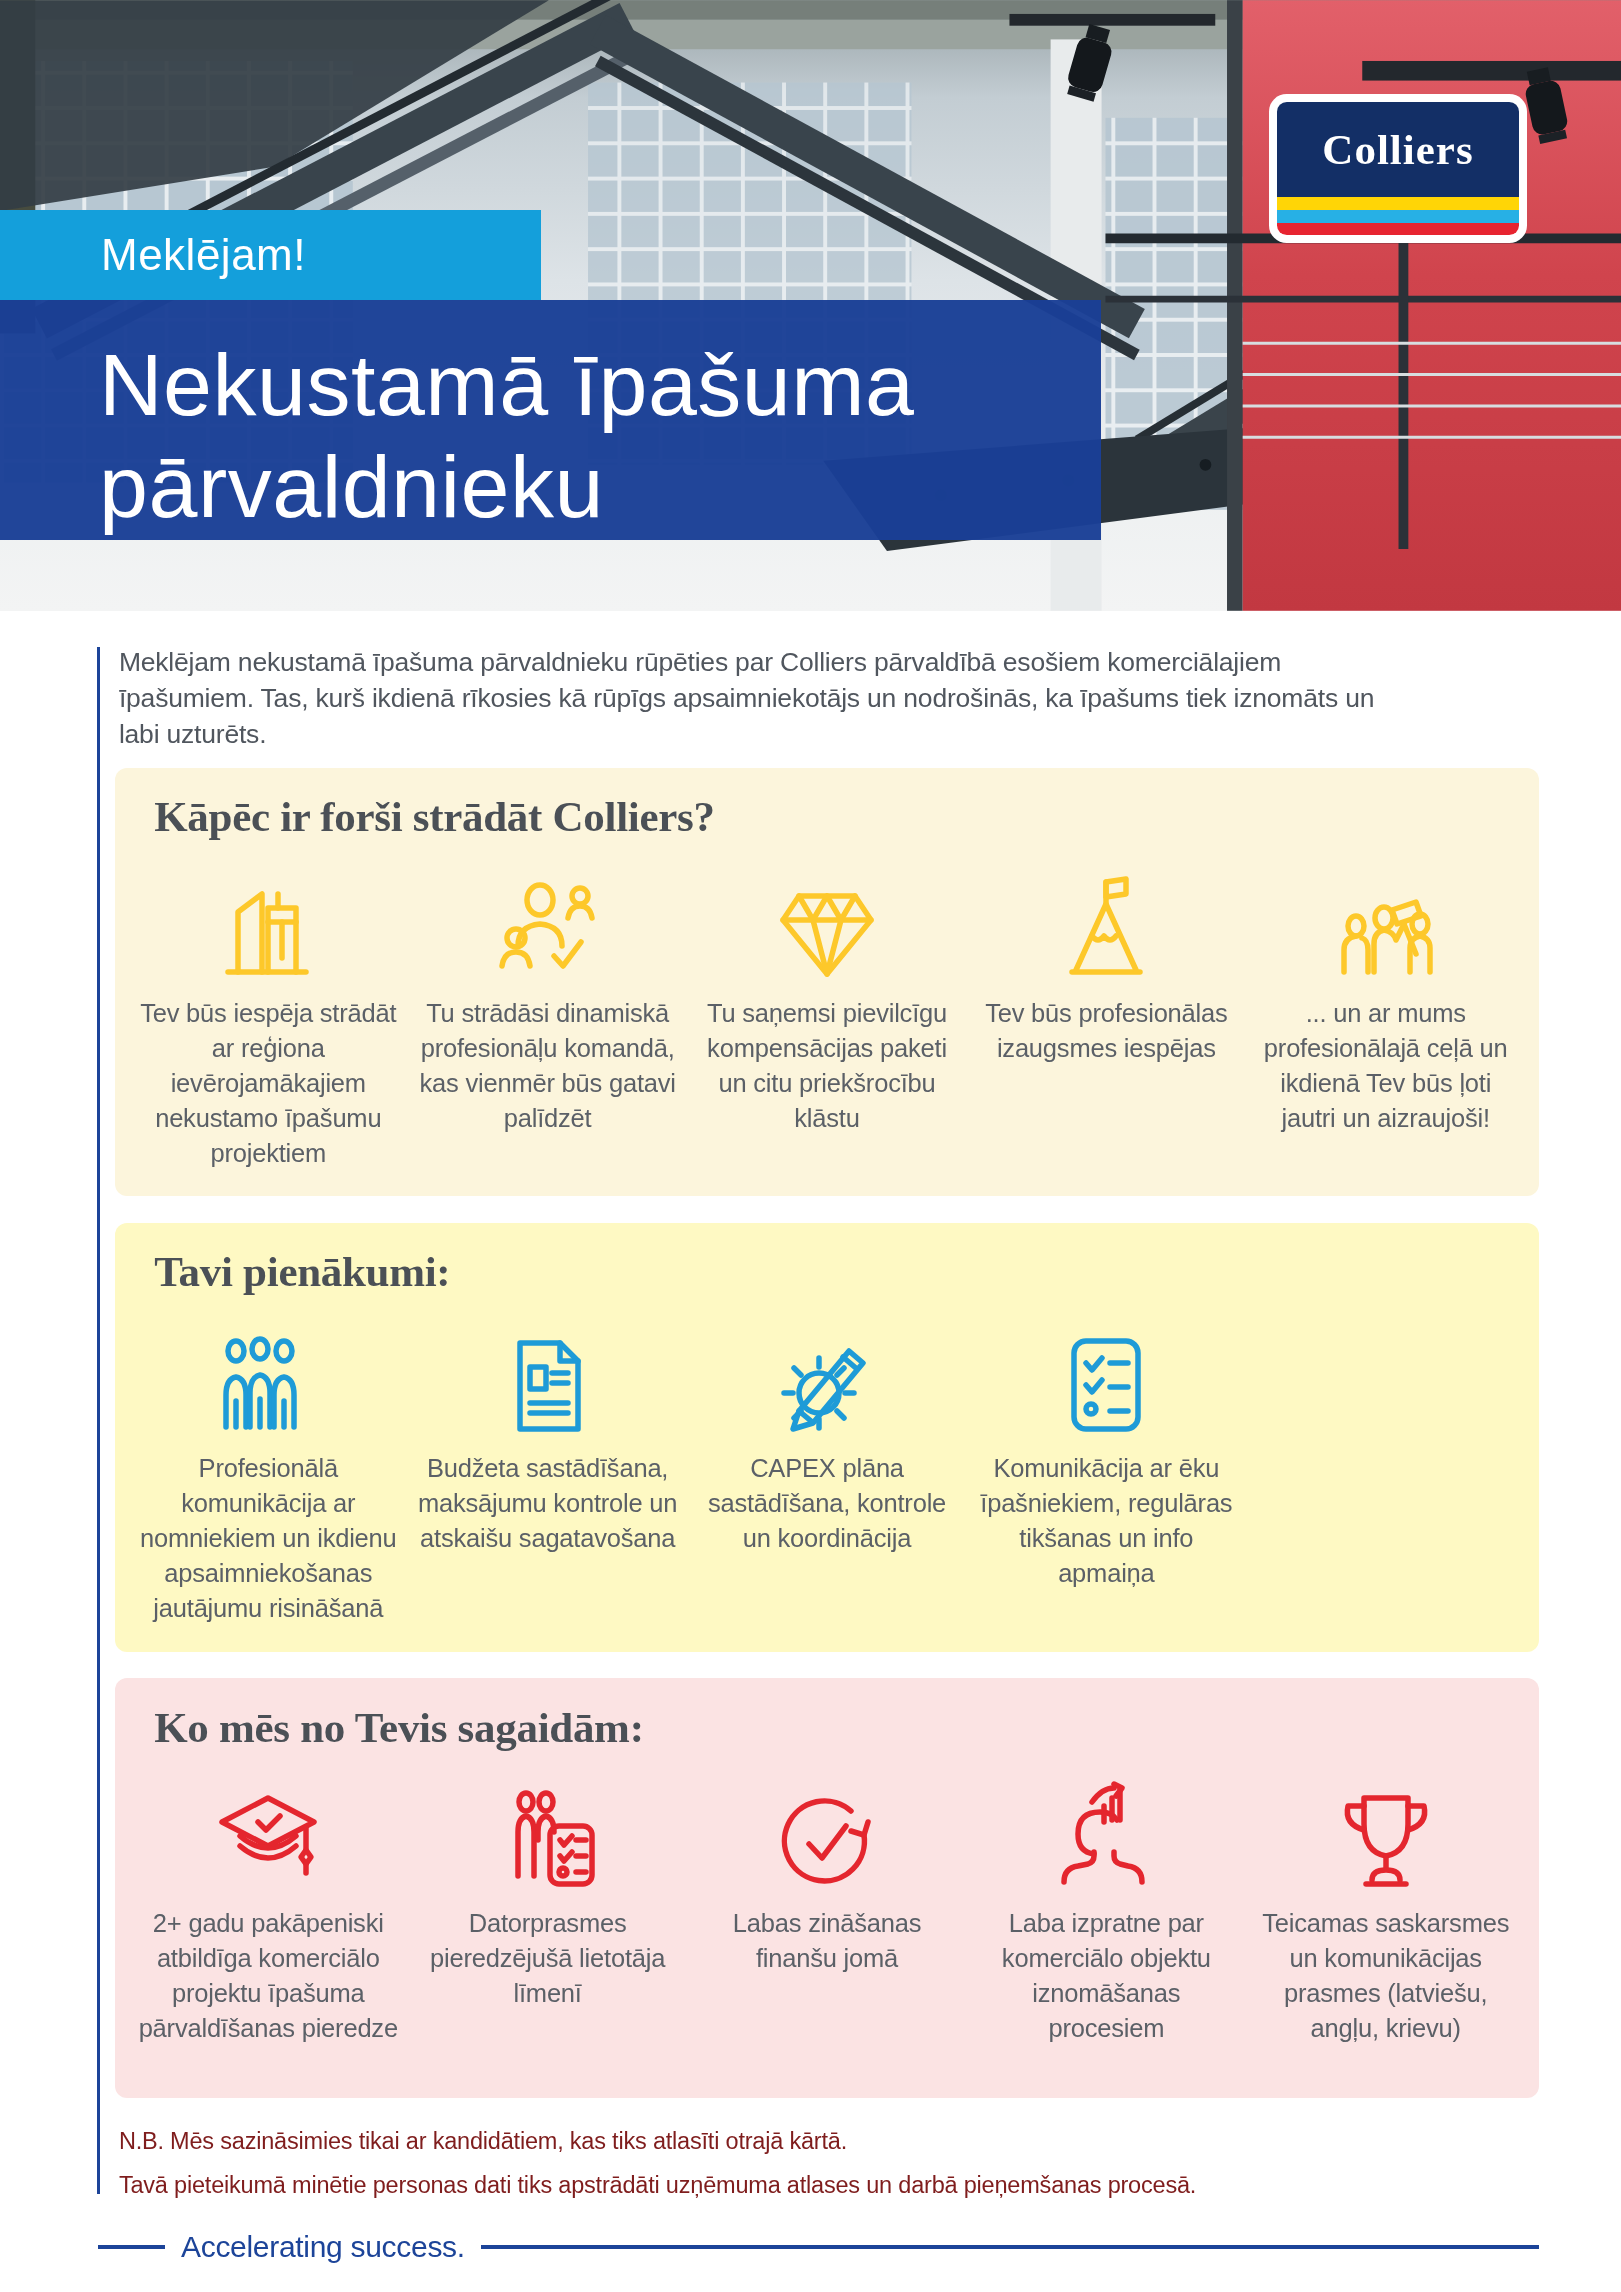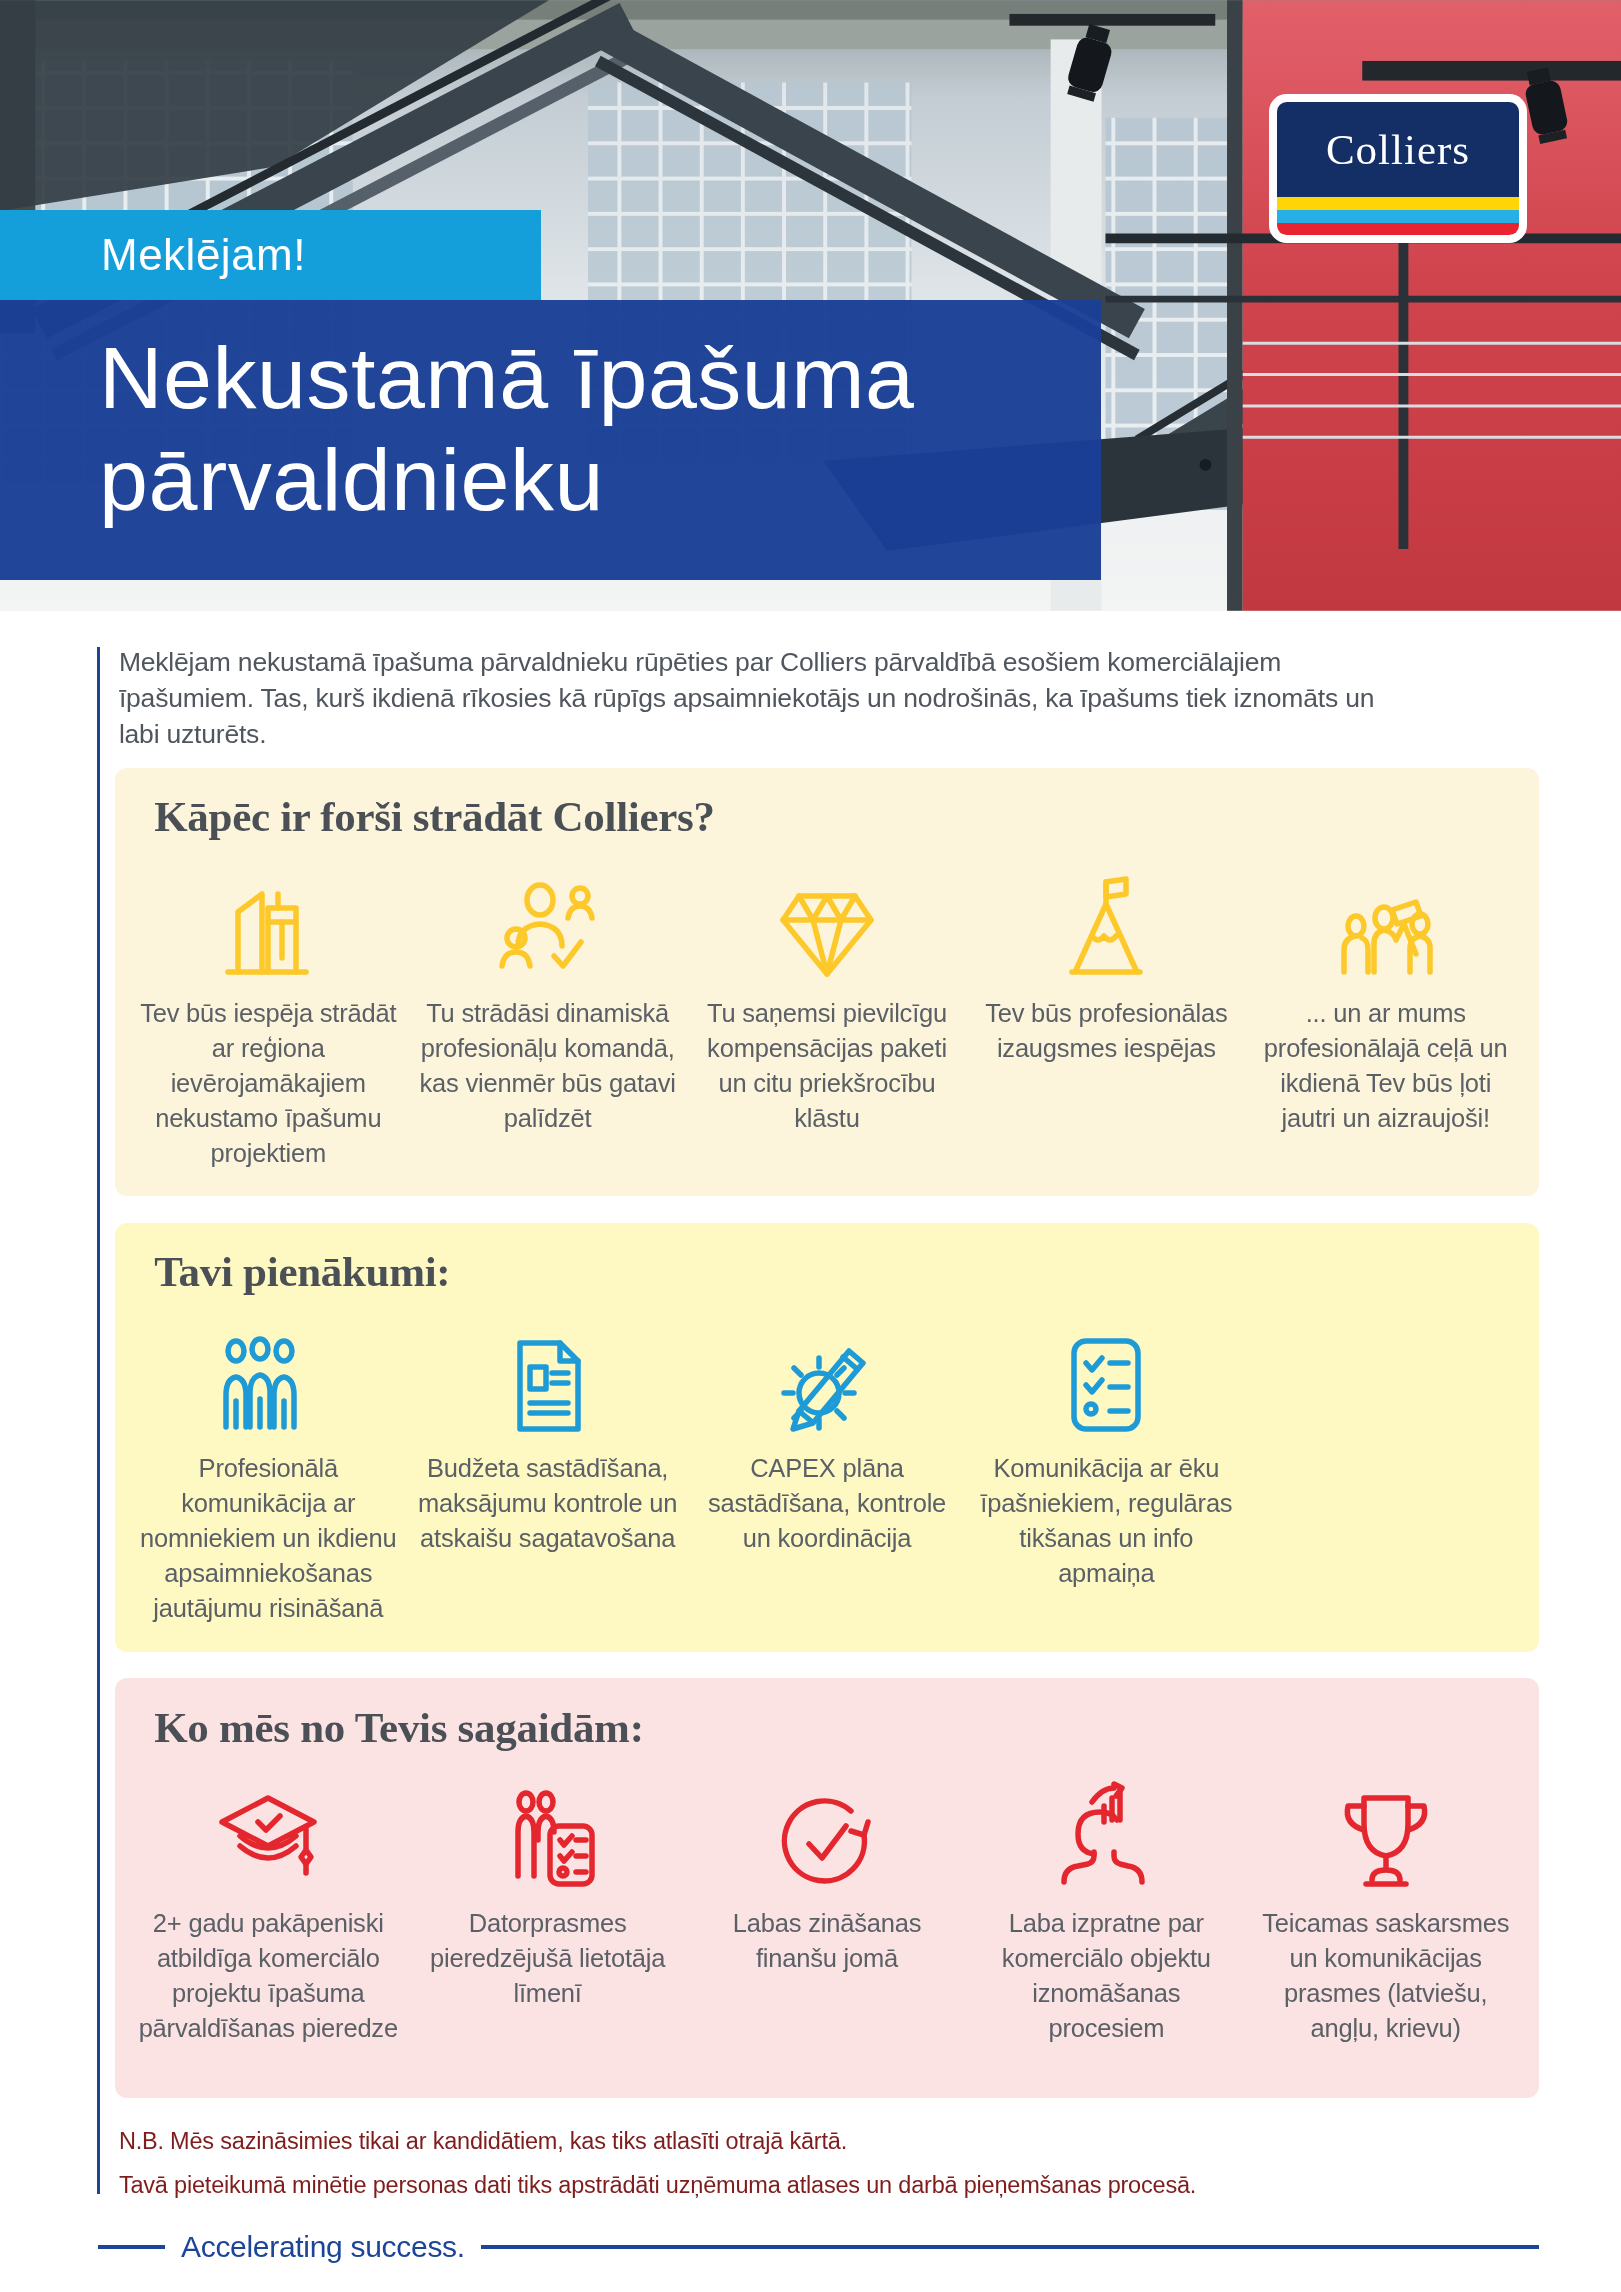--- a/index.html
+++ b/index.html
@@ -7,30 +7,30 @@
         font-family:"Liberation Sans",sans-serif;overflow:hidden;}
 
   
   .hero{position:absolute;left:0;top:0;width:1621px;height:611px;overflow:hidden;
         background:linear-gradient(180deg,#97a2a6 0%,#c3cdd3 16%,#dde3e7 46%,#edf0f1 78%,#f3f4f4 100%);}
   .hero svg{position:absolute;left:0;top:0;}
 
   .badge{position:absolute;left:0;top:210px;width:541px;height:90px;background:#149fdb;
          display:flex;align-items:center;padding-left:101px;box-sizing:border-box;z-index:4;}
   .badge span{color:#ffffff;font-size:44px;letter-spacing:0.5px;}
-  .title-banner{position:absolute;left:0;top:300px;width:1101px;height:280px;
+  .title-banner{position:absolute;left:0;top:300px;width:1101px;height:240px;
          background:rgba(26,63,150,.97);z-index:4;box-sizing:border-box;
-         padding:27px 0 0 99px;color:#ffffff;}
+         padding:34px 0 0 99px;color:#ffffff;}
   .title-banner .t{font-size:88px;line-height:102px;font-weight:300;letter-spacing:0.5px;}
 
   .logo{position:absolute;left:1269px;top:94px;width:258px;height:149px;z-index:5;
         background:#ffffff;border-radius:17.6px;padding:7.8px;box-sizing:border-box;
         display:flex;flex-direction:column;overflow:hidden;}
   .logo .navy{flex:1;background:#132f66;border-radius:9.8px 9.8px 0 0;display:flex;align-items:center;justify-content:center;}
-  .logo .navy span{color:#ffffff;font-family:"Liberation Serif",serif;font-weight:normal;font-size:43px;letter-spacing:1px;}
+  .logo .navy span{color:#ffffff;font-family:"Liberation Serif",serif;font-weight:bold;font-size:43px;letter-spacing:1px;}
   .logo .stripe{height:12.7px;}
 
   
   .vline{position:absolute;left:97px;top:647px;width:2.9px;height:1547px;background:#1c4499;z-index:3;}
   main{position:absolute;left:0;top:611px;width:1621px;padding:33px 82px 0 115px;box-sizing:border-box;}
   .intro{margin:0 0 15.7px 3.9px;max-width:1274px;font-size:26.5px;line-height:36px;color:#50565e;letter-spacing:-0.2px;}
 
   .section{border-radius:12px;padding:23.5px 19.6px 25.5px;box-sizing:border-box;min-height:420px;margin-bottom:26.5px;}
   .section h2{margin:0 0 7.8px 19.6px;font-family:"Liberation Serif",serif;font-weight:600;
               font-size:43px;line-height:52px;color:#4b5056;letter-spacing:-0.3px;}

